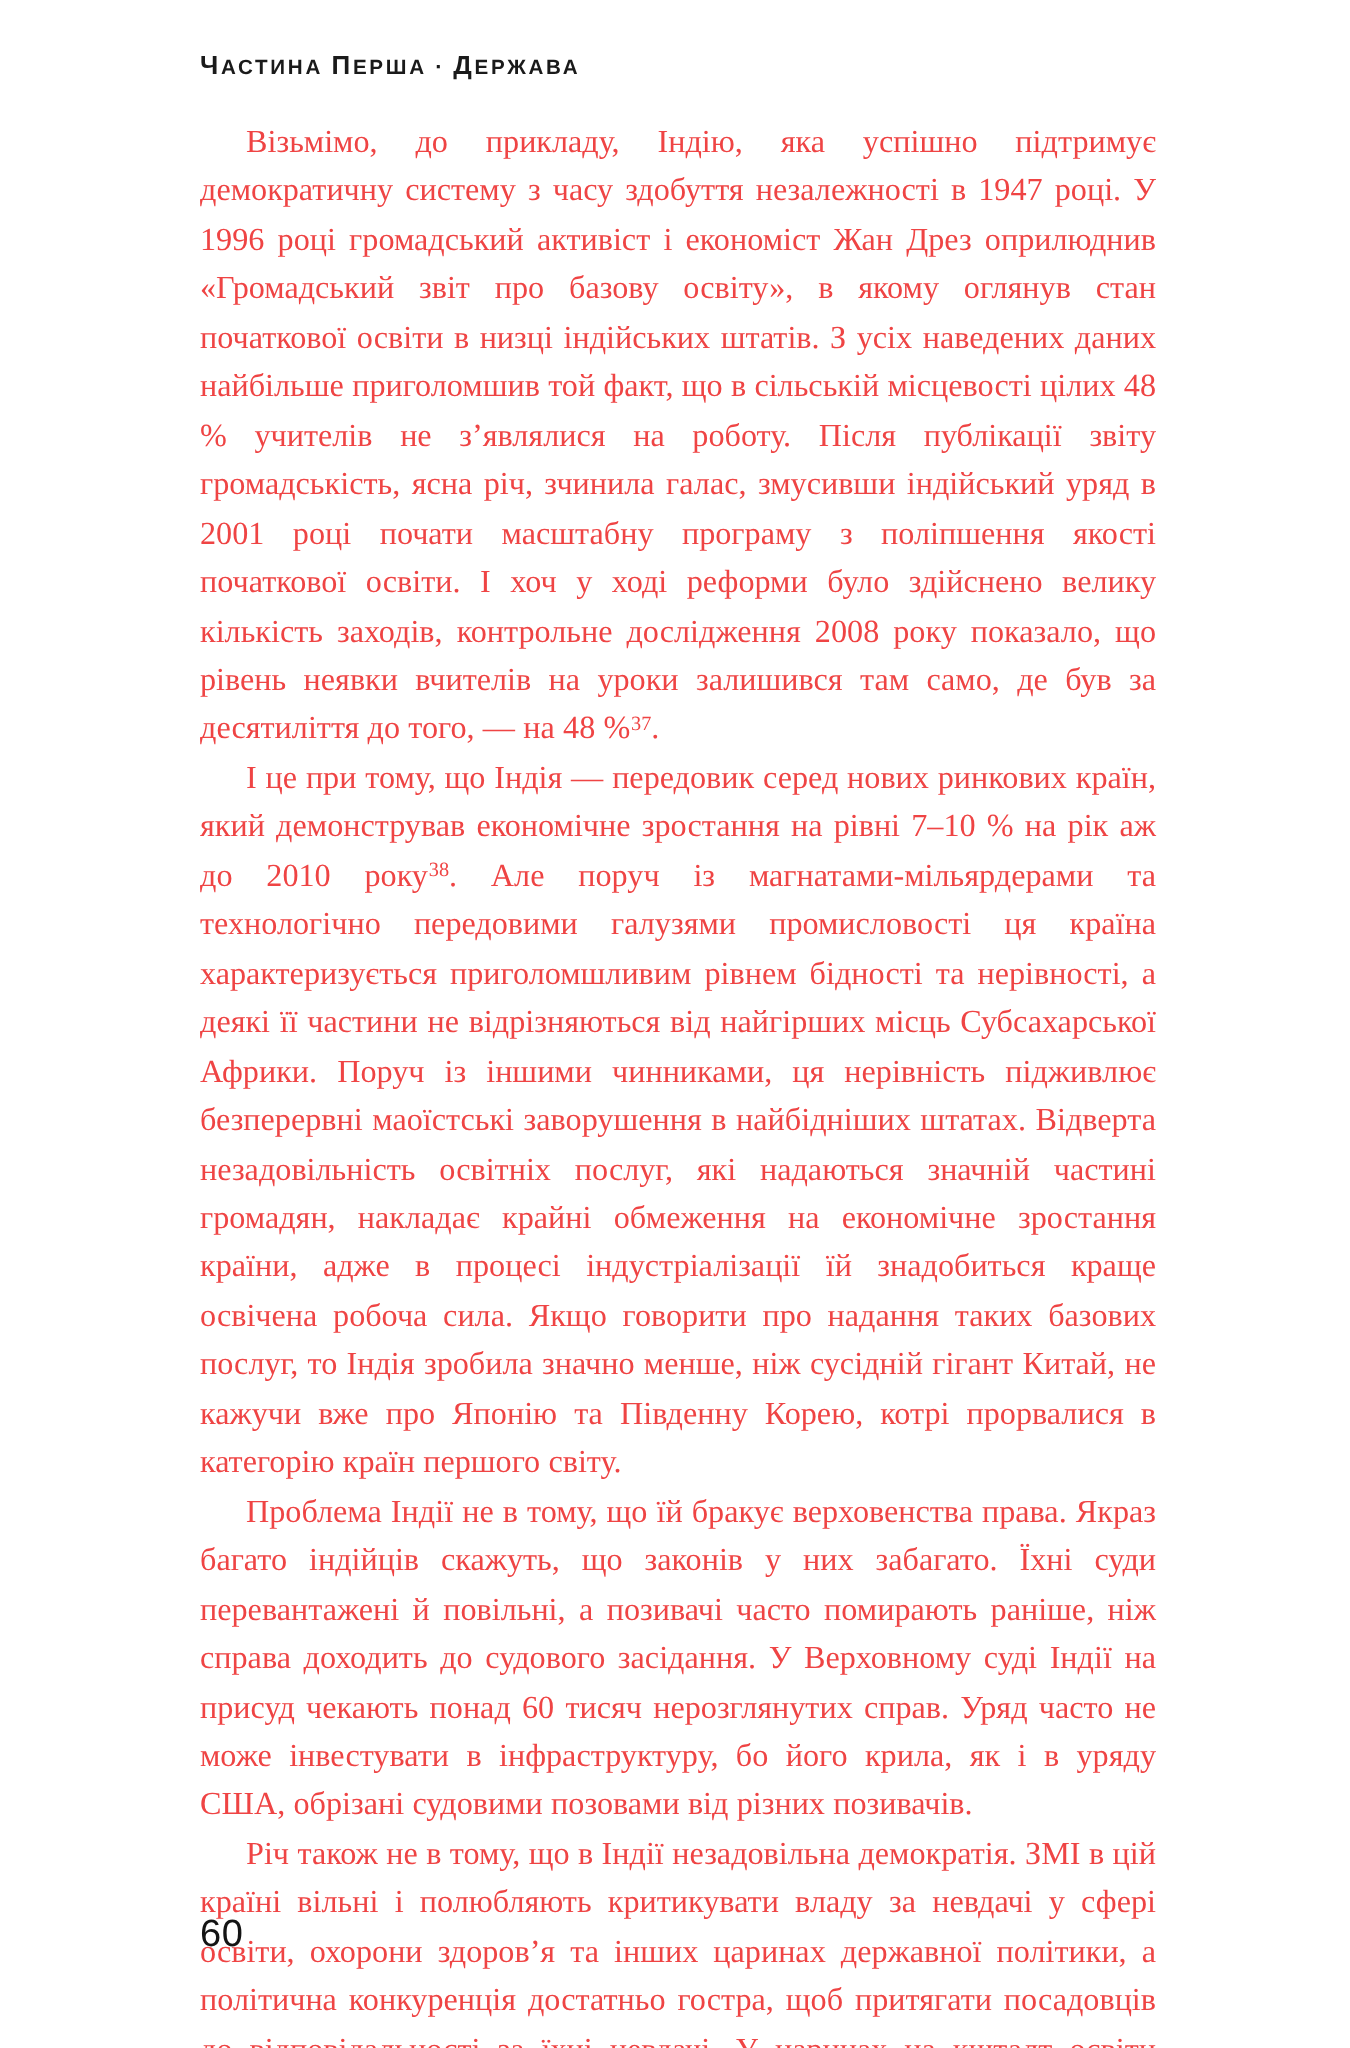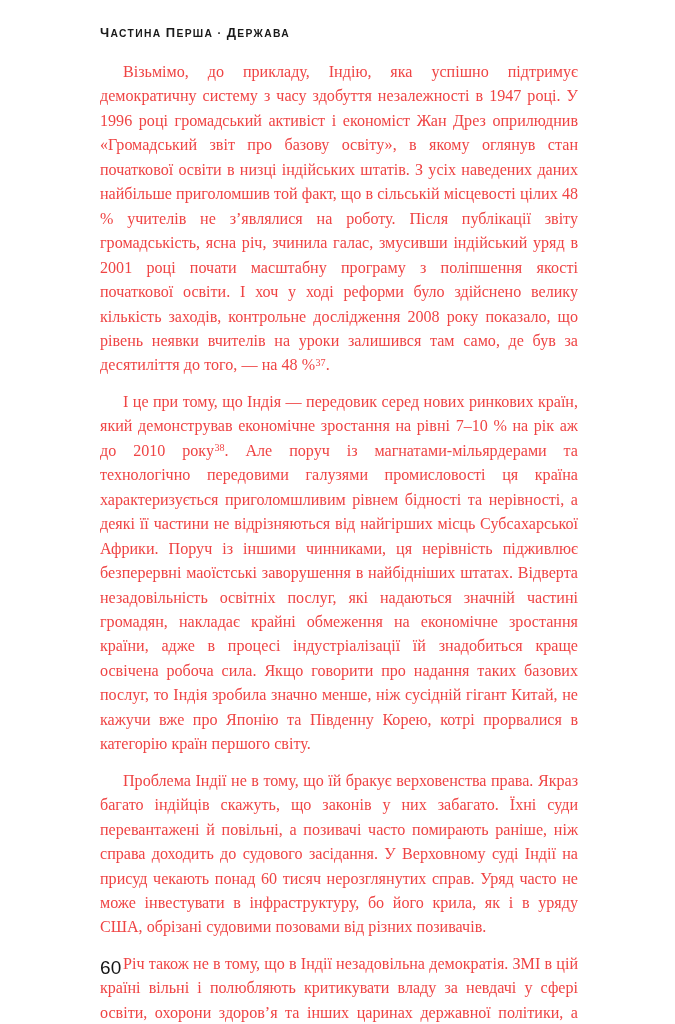--- a/index.html
+++ b/index.html
@@ -64,21 +64,21 @@
     margin: 0;
     font-size: 16.1px;
     line-height: 24.45px;
     text-align: justify;
     text-indent: 23px;
     hyphens: manual;
     -webkit-hyphens: manual;
     word-spacing: 0.1px;
     color: #ef4444;
   }
-  .para + .para { margin-top: 12px; }
+  .para + .para { margin-top: 0; }
 
   sup.fn {
     font-size: 0.63em;
     vertical-align: 0.46em;
     line-height: 0;
     margin-left: 0.4px;
   }
 
   
   .folio {

